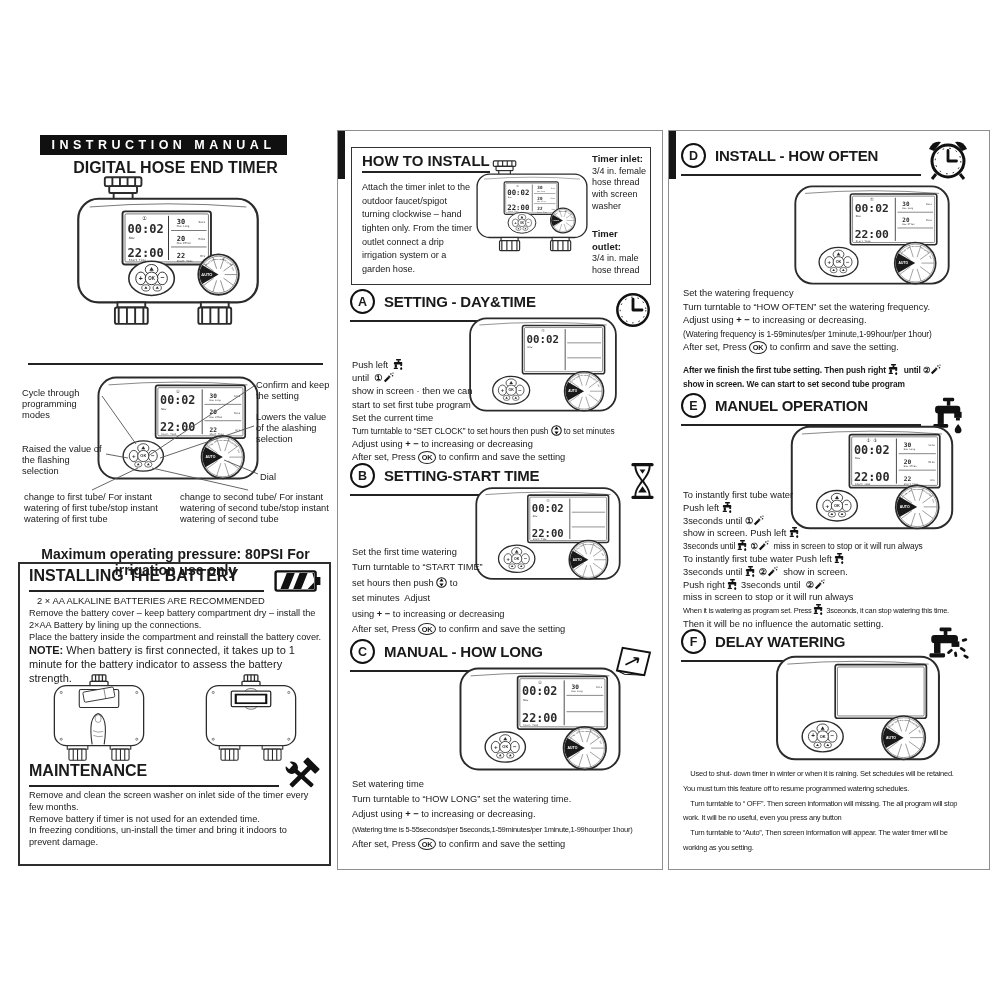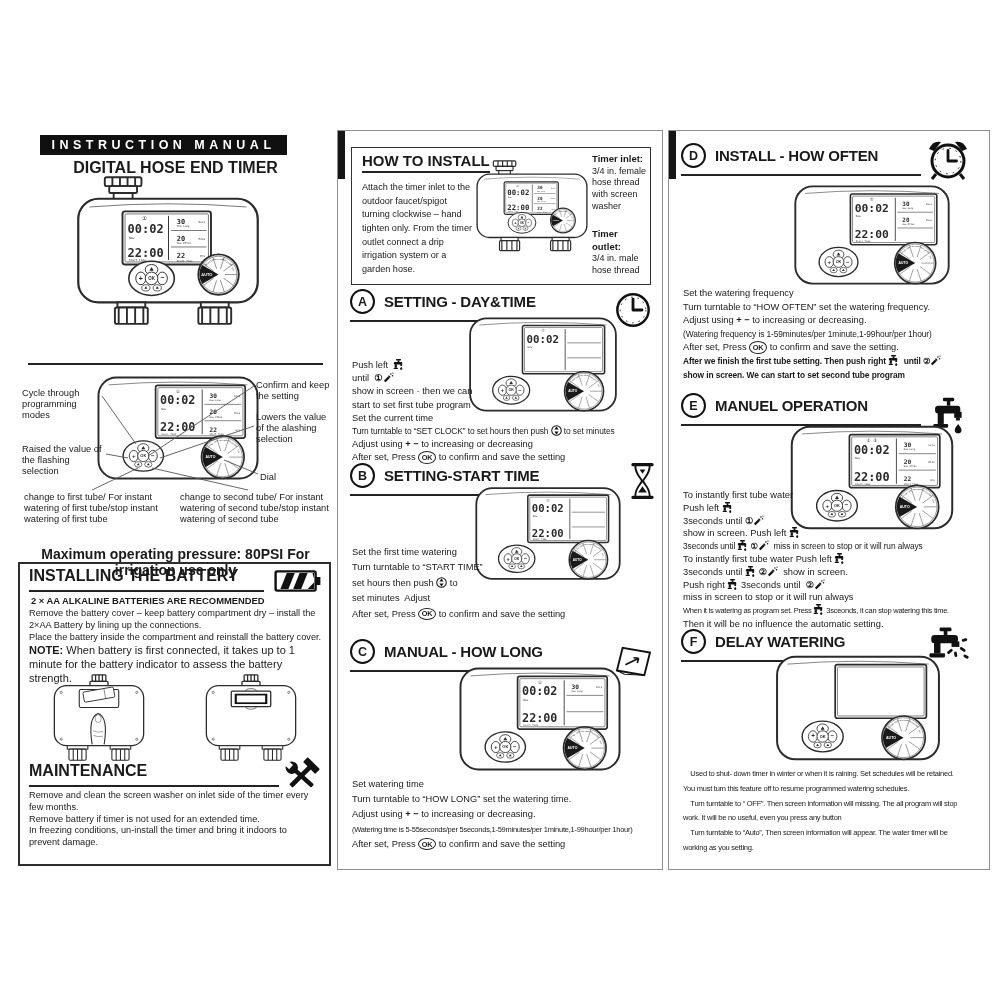--- a/index.html
+++ b/index.html
@@ -27,21 +27,21 @@
   .lbl-dial{left:242px;top:104px;width:40px}
   .lbl-first{left:6px;top:124px;width:152px}
   .lbl-second{left:162px;top:124px;width:152px}
   .dev-cb{position:absolute;left:76px;top:4px;width:168px;height:112px}
   .cb-lines{position:absolute;left:0;top:0;width:315px;height:172px;pointer-events:none}
   .maxp{position:absolute;left:0;top:416px;width:100%;text-align:center;font-weight:bold;font-size:14px}
   .bat-box{position:absolute;left:0;top:432px;width:309px;height:300px;border:2px solid #2e2e2e}
   .bat-title{position:absolute;left:9px;top:3px;font-size:16px;font-weight:bold}
   .bat-icon{position:absolute;right:7px;top:5px;width:48px;height:24px}
   .bat-rule{position:absolute;left:9px;top:26px;width:235px;border-top:2px solid #222}
-  .bat-sub{position:absolute;left:11px;top:31px;font-size:9.4px;font-weight:bold}
+  .bat-sub{position:absolute;left:17px;top:31px;font-size:9.4px;font-weight:normal}
   .bat-p1{position:absolute;left:9px;top:44px;width:294px;font-size:9.2px;line-height:1.26}
   .bat-p2{position:absolute;left:9px;top:68px;width:294px;font-size:9.2px}
   .bat-note{position:absolute;left:9px;top:80px;width:296px;font-size:11px;line-height:1.26}
   .backviews{position:absolute;left:16px;top:110px;width:278px;height:88px;display:flex;justify-content:space-between}
   .backviews>div{width:126px;height:88px}
   .maint-title{position:absolute;left:9px;top:198px;font-size:16px;font-weight:bold}
   .tools-ic{position:absolute;right:8px;top:192px;width:40px;height:40px}
   .maint-rule{position:absolute;left:9px;top:221px;width:250px;border-top:2px solid #222}
   .maint-text{position:absolute;left:9px;top:226px;width:282px;font-size:9.2px;line-height:1.28}
 
@@ -82,21 +82,21 @@
   .lines-a{top:70px;line-height:13.2px}
   .lines-b{top:82px;line-height:15.4px}
   .lines-c{top:138px;line-height:15px}
   .lines-d{top:144px;line-height:13.6px}
   .lines-e{top:96px;line-height:12.8px}
   .lines-f{top:138px;line-height:14.8px}
   .tline{white-space:pre-wrap}
   .tline b{font-weight:bold}
   .tline.md{font-size:8.4px;letter-spacing:-0.1px}
   .tline.sm{font-size:7.5px;letter-spacing:-0.25px}
-  .tline.gap{}
+  .tline.gap{margin-top:9px}
   .ic{width:11px;height:11px;display:inline-block;vertical-align:-2px;color:#111}
   .okc{display:inline-block;border:1.2px solid #222;border-radius:50%;font-size:7.3px;font-weight:bold;
        padding:1.5px 2.5px;line-height:1;vertical-align:0.5px}
   .tnum{font-weight:bold}
 </style>
 </head>
 <body>
 
 <svg width="0" height="0" style="position:absolute" aria-hidden="true">
   <defs>
@@ -681,20 +681,21 @@
               <text x="230" y="123" font-size="3.2" text-anchor="middle" fill="#2b2b2b">OFF</text>
             </g>
           </svg></div>
       <div class="lines lines-b">
           <div class="tline ">Set the first time watering</div>
           <div class="tline ">Turn turntable to “START TIME”</div>
           <div class="tline ">set hours then push <svg class="ic" viewBox="0 0 12 12">
               <use href="#sym-updown"></use>
             </svg> to</div>
           <div class="tline ">set minutes  Adjust</div>
+          <div class="tline ">using <b>+ −</b> to increasing or decreasing</div>
           <div class="tline ">After set, Press <span class="okc">OK</span> to confirm and save the setting</div>
         </div>
     </section>
 
     <section class="sec sec-c">
       <div class="sec-head w-mid">
         <span class="circ">C</span>
         <span class="sec-title">MANUAL - HOW LONG</span>
       </div>
       <svg class="sicon ic-c" viewBox="0 0 44 36">

